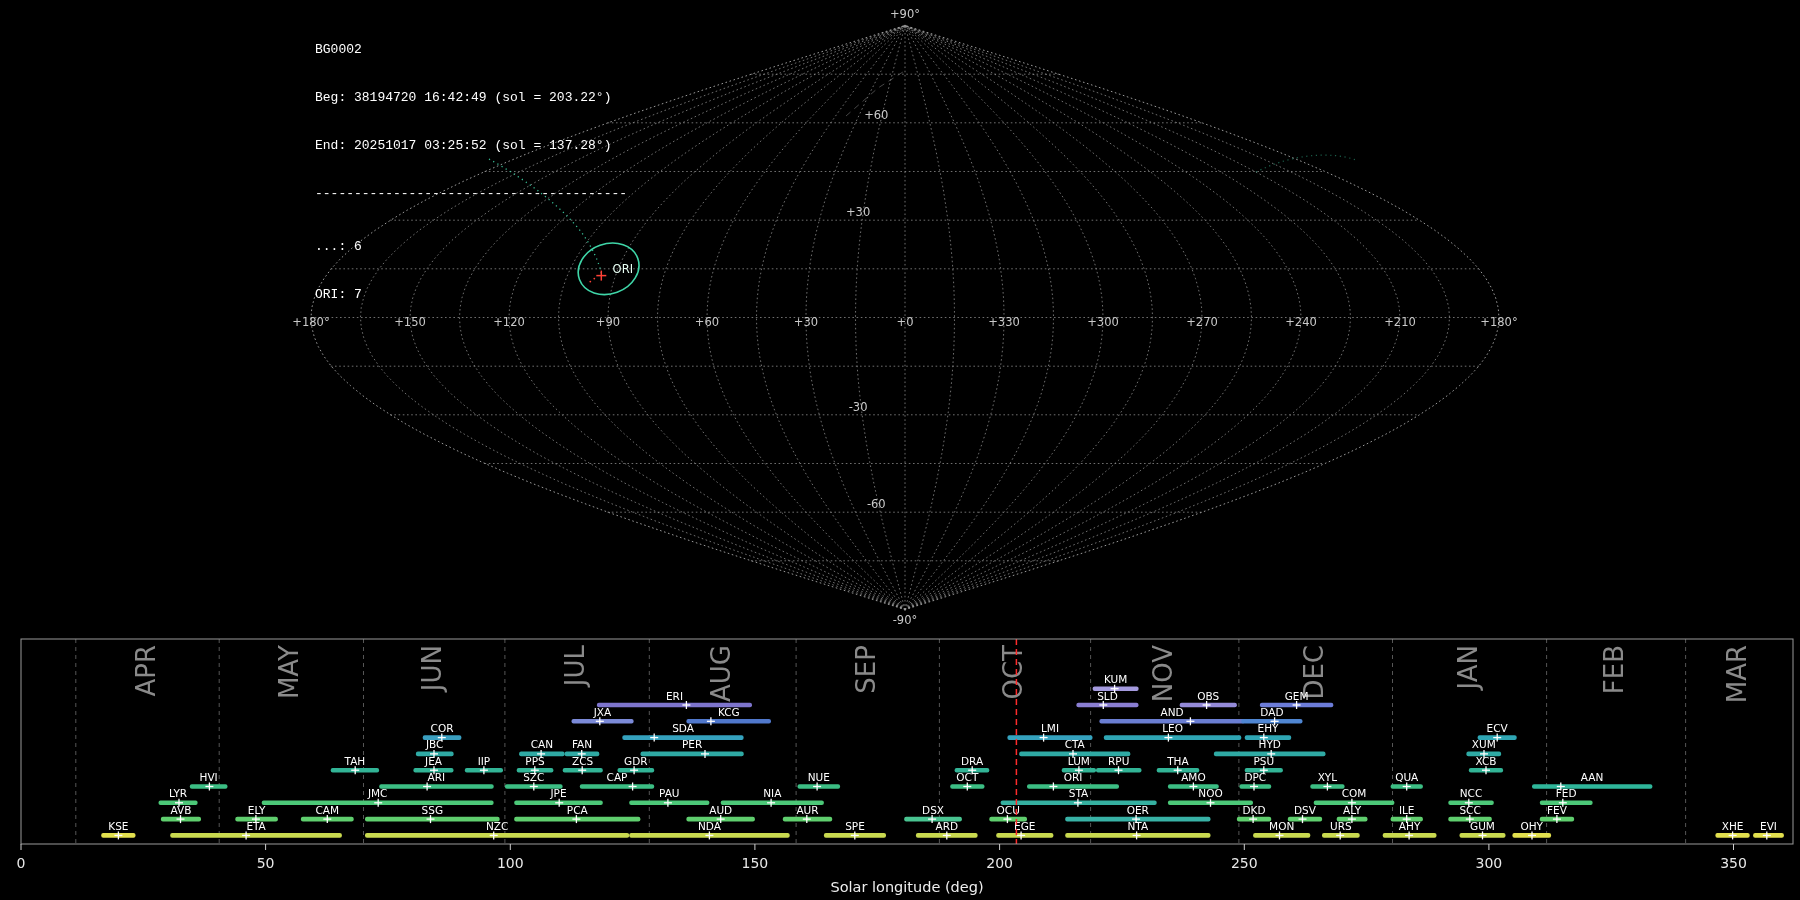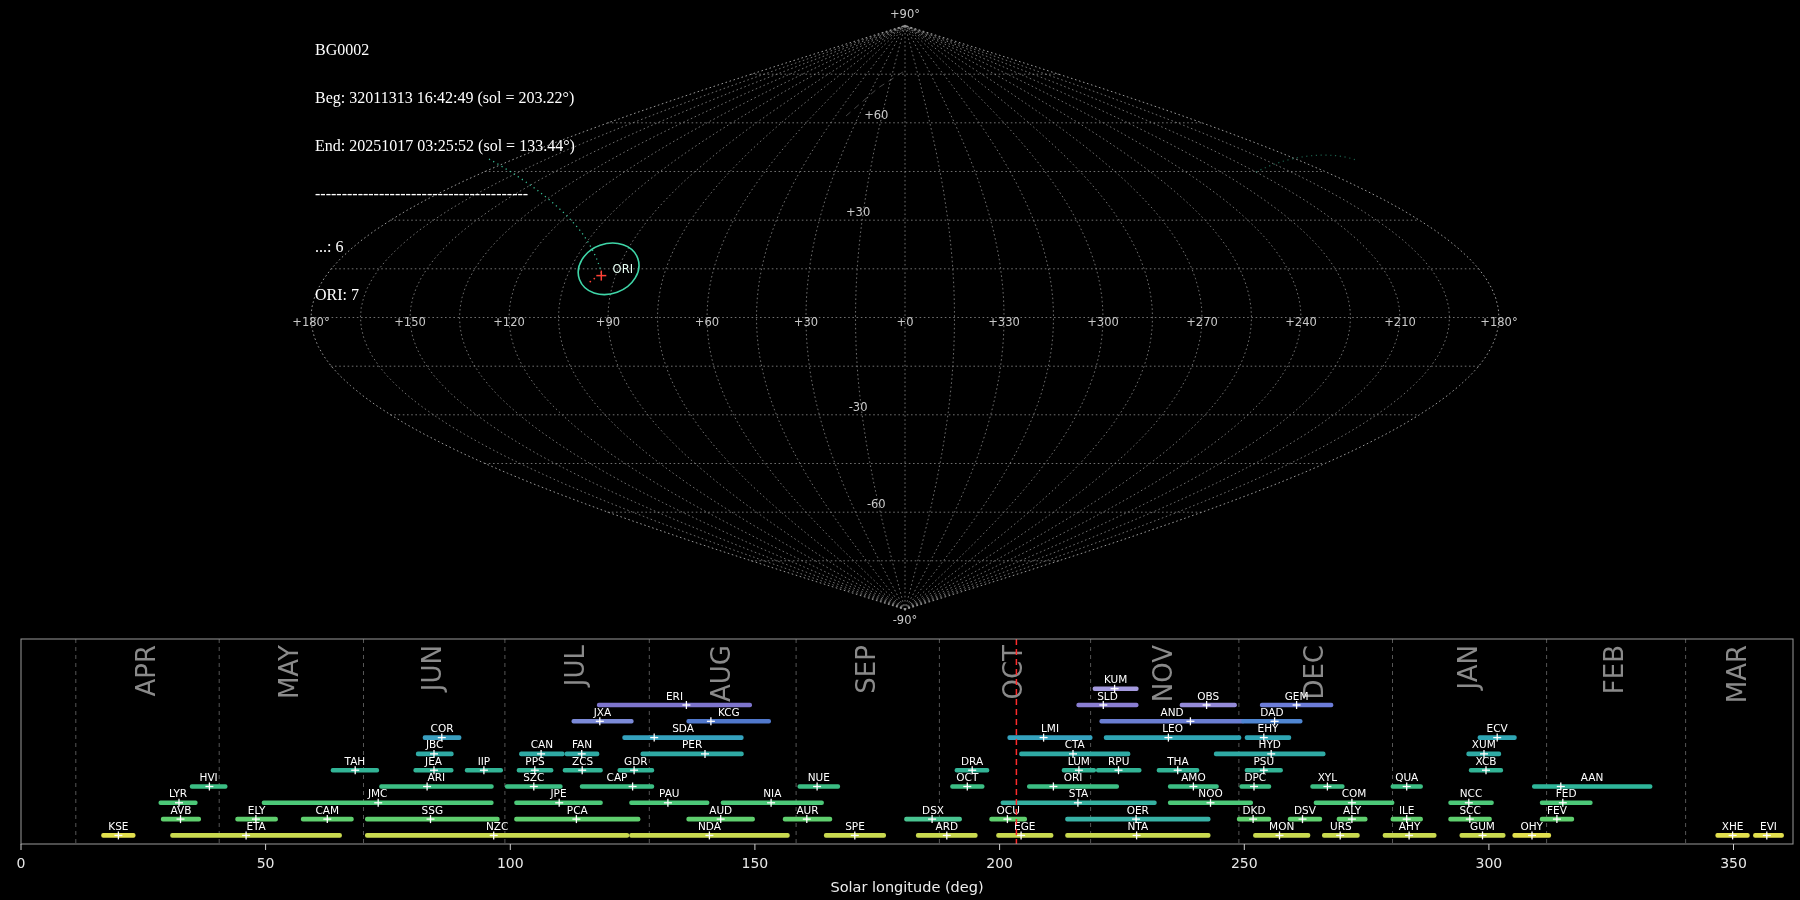--- a/index.html
+++ b/index.html
@@ -1,19 +1,19 @@
 <!DOCTYPE html>
 <html><head>
 <meta charset="utf-8">
 <title>Meteor Shower Activity Report</title>
 <style>
   html,body{margin:0;padding:0;background:#000;overflow:hidden;}
   #stage{position:relative;width:1800px;height:900px;background:#000;font-family:"DejaVu Sans",sans-serif;}
   #infobox{position:absolute;left:315px;top:10px;color:#fff;
-    font-family:Liberation Serif, serif;font-size:16px;line-height:16px;white-space:pre;}
+    font-family:Liberation Mono, monospace;font-size:13px;line-height:16px;white-space:pre;}
   .iline{white-space:pre;}
   .iline.gap{margin-top:5px;}
   #plotsvg{position:absolute;left:0;top:0;}
   .grid{fill:none;stroke:#9a9a9a;stroke-width:1;stroke-dasharray:0.8 3.4;stroke-linecap:round;opacity:0.72;}
   .outline{opacity:1;}
   .maplab{fill:#c9c9c9;font-family:"DejaVu Sans",sans-serif;font-size:11.5px;text-anchor:middle;}
   .axbox{fill:none;stroke:#9a9a9a;stroke-width:1;}
   .mline{stroke:#565656;stroke-width:1;stroke-dasharray:4 4;}
   .mtext{fill:#8a8a8a;font-family:"DejaVu Sans",sans-serif;font-size:26px;}
   .redline{stroke:#ff2b2b;stroke-width:1.5;stroke-dasharray:6 4;}
@@ -484,19 +484,19 @@
         <text class="ticklab" x="1244.3" y="868">250</text>
         <line class="tick" x1="1488.9" y1="844" x2="1488.9" y2="850"></line>
         <text class="ticklab" x="1488.9" y="868">300</text>
         <line class="tick" x1="1733.5" y1="844" x2="1733.5" y2="850"></line>
         <text class="ticklab" x="1733.5" y="868">350</text>
         <text class="xlabel" x="907" y="892">Solar longitude (deg)</text>
       </g>
   </svg>
   <div id="infobox">
     <div class="iline">BG0002</div>
-    <div class="iline">Beg: 32011313 16:42:49 (sol = 203.22°)</div>
-    <div class="iline">End: 20251017 03:25:52 (sol = 133.44°)</div>
+    <div class="iline">Beg: 38194720 16:42:49 (sol = 203.22°)</div>
+    <div class="iline">End: 20251017 03:25:52 (sol = 137.28°)</div>
     <div class="iline">----------------------------------------</div>
     <div class="iline gap">...: 6</div>
     <div class="iline">ORI: 7</div>
   </div>
 </div>
 
 </body></html>

